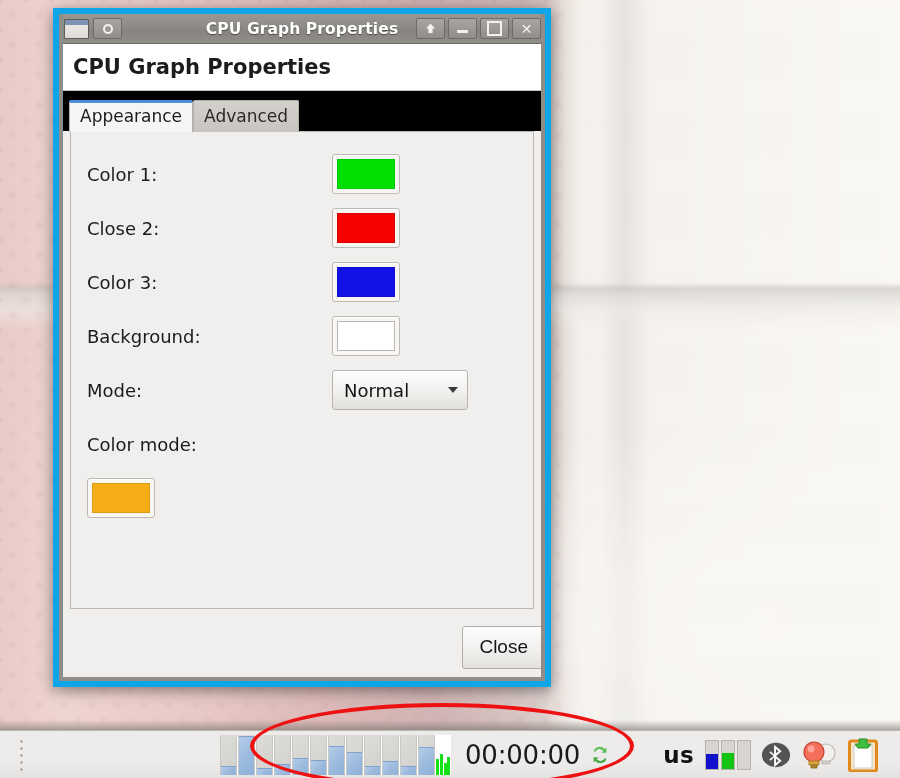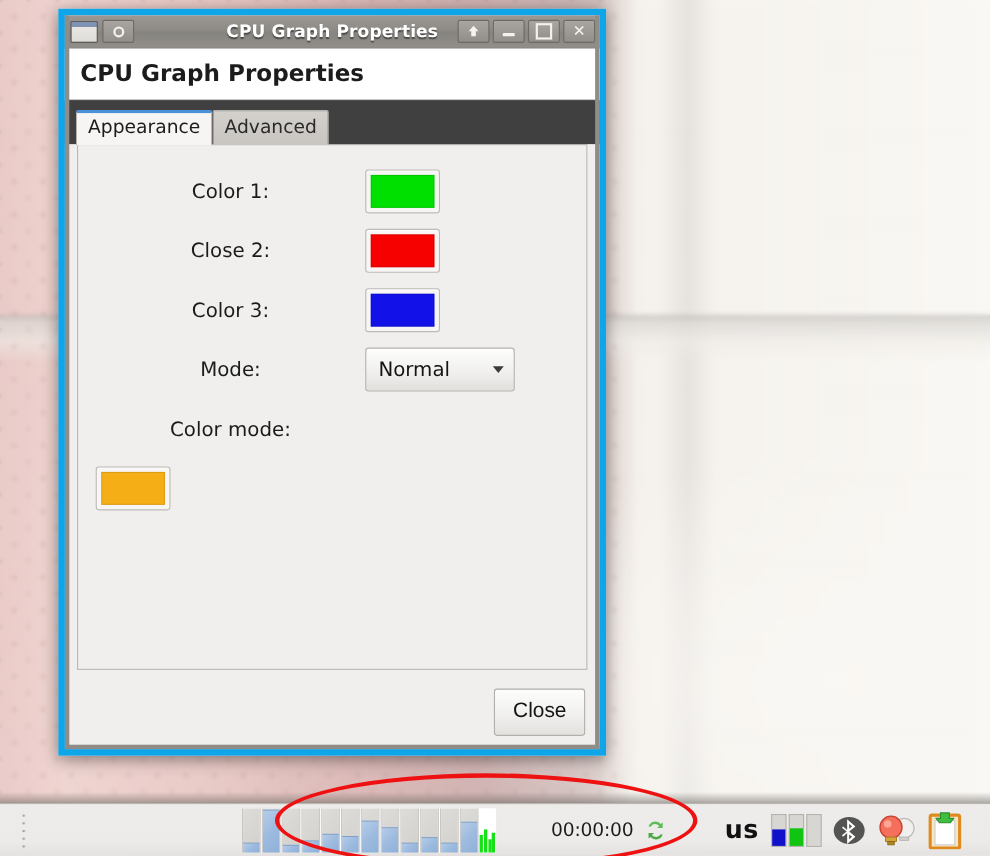--- a/index.html
+++ b/index.html
@@ -134,21 +134,21 @@
     border-bottom: 1px solid #c9c7c4;
     padding: 11px 0 11px 14px;
     font-size: 21px;
     font-weight: bold;
     color: #1c1c1c;
   }
 
   
   #tabstrip {
     padding: 8px 0 0 10px;
-    background: #404040;
+    background: #000000;
     display: flex;
     align-items: flex-end;
     position: relative;
   }
   .tab {
     font-size: 17px;
     padding: 5px 10px 6px 10px;
     border: 1px solid #b4b1ad;
     border-bottom: none;
     border-radius: 2px 2px 0 0;
@@ -178,21 +178,20 @@
   .form-row {
     display: flex;
     align-items: center;
     height: 54px;
   }
   .form-label {
     font-size: 18px;
     color: #1b1b1b;
     width: 245px;
     flex: none;
-    text-align: center;
   }
   .swatch {
     width: 68px; height: 40px;
     border: 1px solid #bdbab6;
     border-radius: 3px;
     background: #f7f6f5;
     padding: 4px;
     box-shadow: inset 0 1px 0 #ffffff;
   }
   .swatch i { display: block; width: 100%; height: 100%; border: 1px solid rgba(0,0,0,0.10); }
@@ -219,21 +218,20 @@
   }
   .combo.w-mode { width: 136px; }
   .combo.w-colormode { width: 119px; }
 
   
   #footer {
     position: absolute;
     left: 0; right: 0; bottom: 0;
     height: 68px;
     display: flex; align-items: center; justify-content: flex-end;
-    padding-right: 13px;
   }
   #close-btn {
     min-width: 80px;
     height: 43px;
     padding: 0 16px;
     font-size: 19px;
     color: #151515;
     border: 1px solid #b2afab;
     border-radius: 3px;
     background: linear-gradient(to bottom, #fdfdfd, #f1f0ee 55%, #e3e1de);
@@ -278,25 +276,24 @@
     position: absolute; left: 0; right: 0; bottom: 0;
     background: linear-gradient(135deg, #b6cce8 0%, #9dbbdf 50%, #8fb0d8 100%);
     border-top: 1px solid #7fa2cc;
   }
   .cpu-bar.green { background: #ffffff; border: none; width: 14px; }
   .cpu-bar.green .spike { position:absolute; bottom:0; width:3px; background:#16e016; }
 
   
   #tray { display: flex; align-items: center; margin-left: 8px; gap: 0; }
   #clock {
-    font-size: 17px; color: #1a1a1a;
+    font-size: 26px; color: #1a1a1a;
     font-family: "DejaVu Sans", "Liberation Sans", sans-serif;
     padding: 0 8px 0 6px;
     letter-spacing: -0.2px;
-    margin-left: 36px;
   }
   .tray-icon { display: flex; align-items: center; justify-content: center; }
   #sync-icon { width: 24px; height: 28px; }
   #kbd-layout {
     font-size: 23px; font-weight: bold; color: #111;
     padding: 0 7px; letter-spacing: 0.5px; margin-left: 44px;
   }
   #netload { display: flex; align-items: flex-end; gap: 2px; padding: 0 4px; }
   .nl-bar {
     width: 14px; height: 30px;
@@ -383,20 +380,26 @@
         </div>
       </div>
 
       <div class="form-row">
         <div class="form-label">Color 3:</div>
         <div class="swatch">
           <i style="background: rgb(17, 17, 232);"></i>
         </div>
       </div>
 
+      <div class="form-row">
+        <div class="form-label">Background:</div>
+        <div class="swatch white">
+          <i style="background: rgb(255, 255, 255);"></i>
+        </div>
+      </div>
 
       <div class="form-row">
         <div class="form-label">Mode:</div>
         <div class="combo w-mode">
           <span class="cbl">Normal</span>
           <span class="arrow"></span>
         </div>
       </div>
 
       <div class="form-row">

